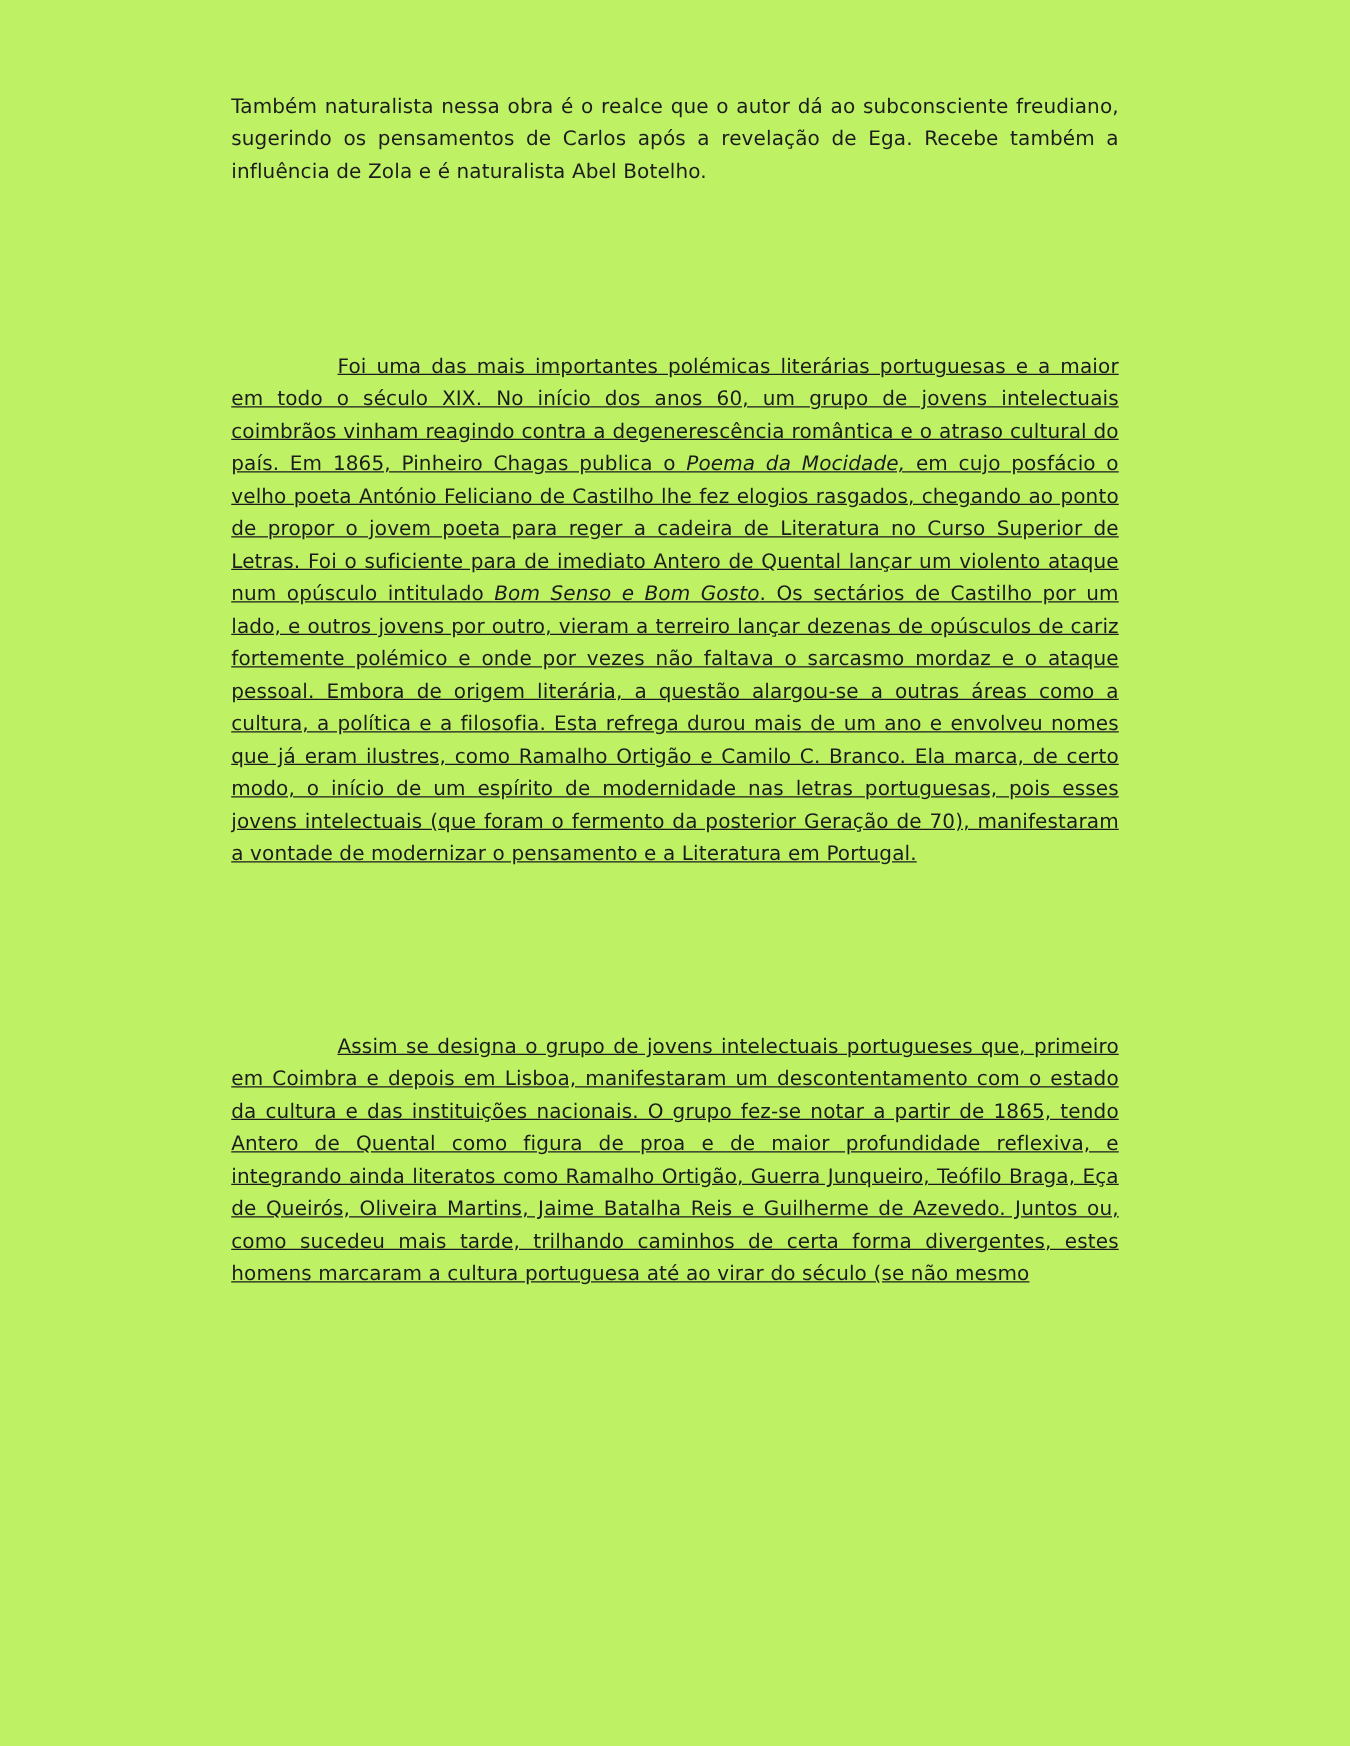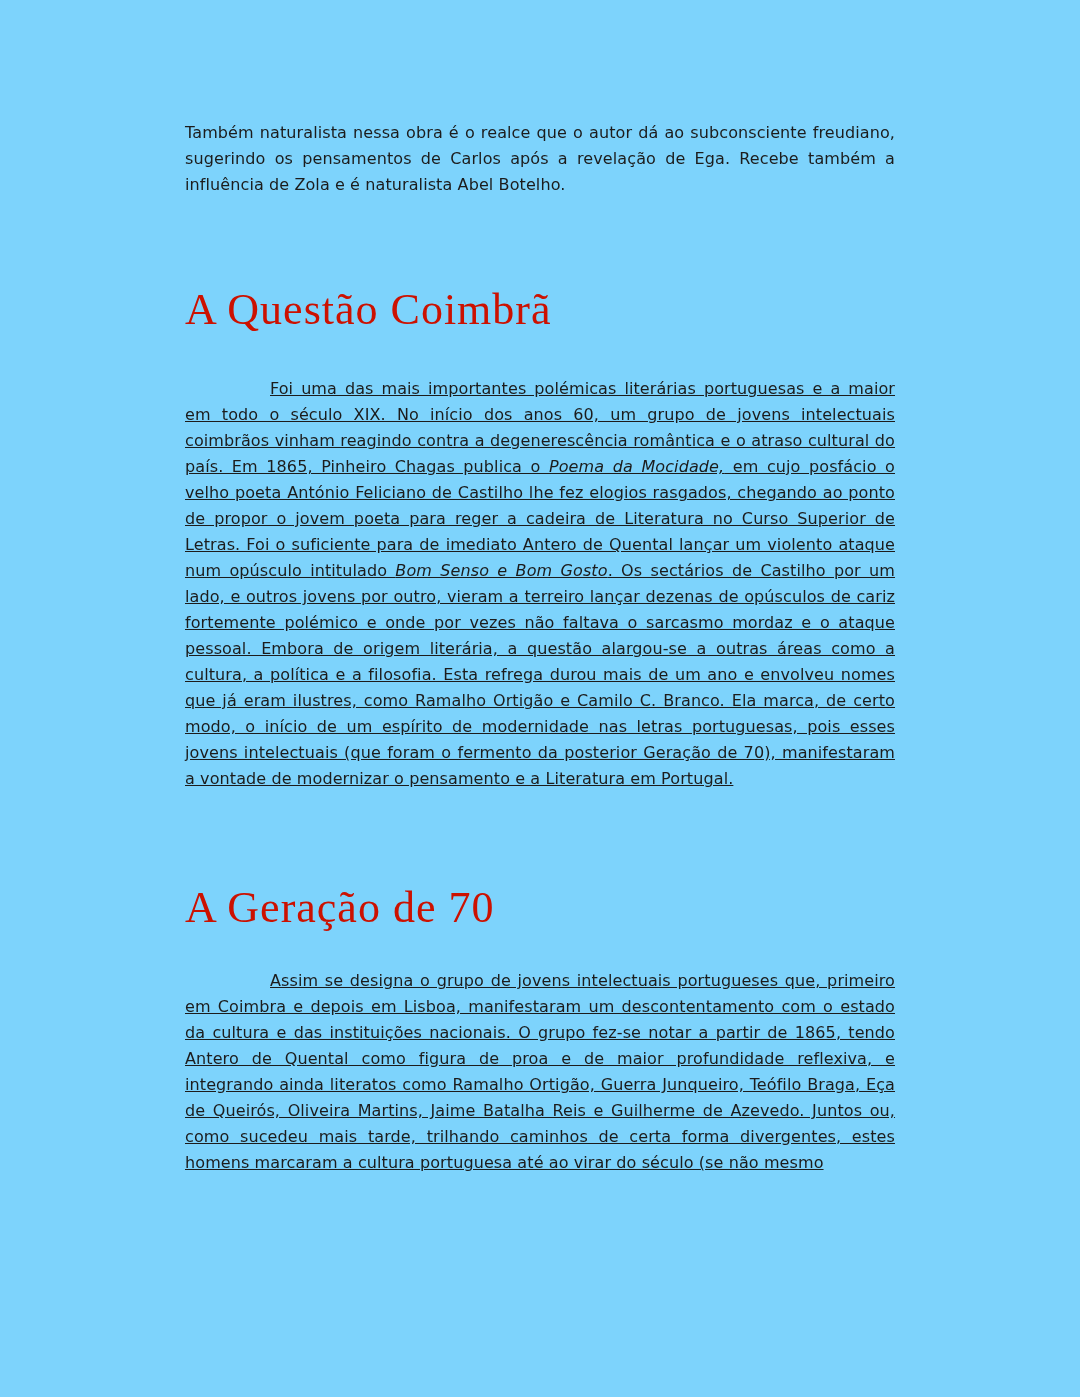--- a/index.html
+++ b/index.html
@@ -10,22 +10,22 @@
   body {
     width: 1080px;
     height: 1397px;
     overflow: hidden;
     font-family: "DejaVu Sans", "Liberation Sans", sans-serif;
   }
   .page {
     box-sizing: border-box;
     width: 1080px;
     height: 1397px;
-    padding: 120px 185px 0 185px;
-    background: #7dd3fc;
+    padding: 72px 185px 0 185px;
+    background: #bef264;
   }
   .body-text {
     margin: 0;
     font-size: 16px;
     line-height: 26px;
     color: #1c1c1c;
     text-align: justify;
     letter-spacing: 0.1px;
   }
   .body-text.indent-first {
@@ -52,27 +52,25 @@
 </style>
 </head>
 <body>
 
 <div class="page">
 
   <p class="body-text">Também naturalista nessa obra é o realce que o autor dá ao subconsciente freudiano, sugerindo os pensamentos de Carlos após a revelação de Ega. Recebe também a influência de Zola e é naturalista Abel Botelho.</p>
 
   <div class="gap-intro-to-h1"></div>
 
-  <h1 class="section-heading">A Questão Coimbrã</h1>
 
   <div class="gap-h1-to-par"></div>
 
   <p class="body-text indent-first"><span>Foi uma das mais importantes polémicas literárias portuguesas e a maior em todo o século XIX. No início dos anos 60, um grupo de jovens intelectuais coimbrãos vinham reagindo contra a degenerescência romântica e o atraso cultural do país. Em 1865, Pinheiro Chagas publica o </span><span class="italic">Poema da Mocidade,</span><span> em cujo posfácio o velho poeta António Feliciano de Castilho lhe fez elogios rasgados, chegando ao ponto de propor o jovem poeta para reger a cadeira de Literatura no Curso Superior de Letras. Foi o suficiente para de imediato Antero de Quental lançar um violento ataque num opúsculo intitulado </span><span class="italic">Bom Senso e Bom Gosto</span><span>. Os sectários de Castilho por um lado, e outros jovens por outro, vieram a terreiro lançar dezenas de opúsculos de cariz fortemente polémico e onde por vezes não faltava o sarcasmo mordaz e o ataque pessoal. Embora de origem literária, a questão alargou-se a outras áreas como a cultura, a política e a filosofia. Esta refrega durou mais de um ano e envolveu nomes que já eram ilustres, como Ramalho Ortigão e Camilo C. Branco. Ela marca, de certo modo, o início de um espírito de modernidade nas letras portuguesas, pois esses jovens intelectuais (que foram o fermento da posterior Geração de 70), manifestaram a vontade de modernizar o pensamento e a Literatura em Portugal.</span></p>
 
   <div class="gap-par-to-h2"></div>
 
-  <h1 class="section-heading">A Geração de 70</h1>
 
   <div class="gap-h2-to-par"></div>
 
   <p class="body-text indent-first">Assim se designa o grupo de jovens intelectuais portugueses que, primeiro em Coimbra e depois em Lisboa, manifestaram um descontentamento com o estado da cultura e das instituições nacionais. O grupo fez-se notar a partir de 1865, tendo Antero de Quental como figura de proa e de maior profundidade reflexiva, e integrando ainda literatos como Ramalho Ortigão, Guerra Junqueiro, Teófilo Braga, Eça de Queirós, Oliveira Martins, Jaime Batalha Reis e Guilherme de Azevedo. Juntos ou, como sucedeu mais tarde, trilhando caminhos de certa forma divergentes, estes homens marcaram a cultura portuguesa até ao virar do século (se não mesmo</p>
 
 </div>
 
 </body></html>

